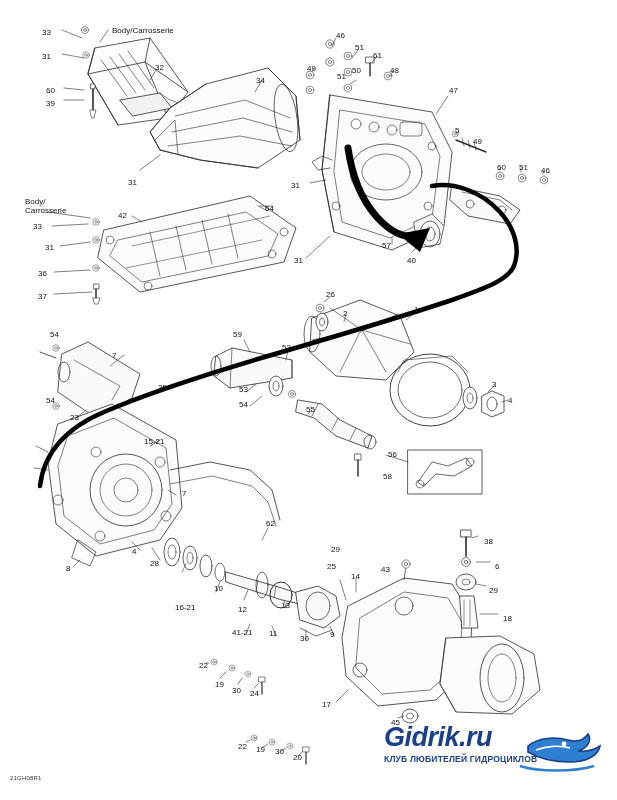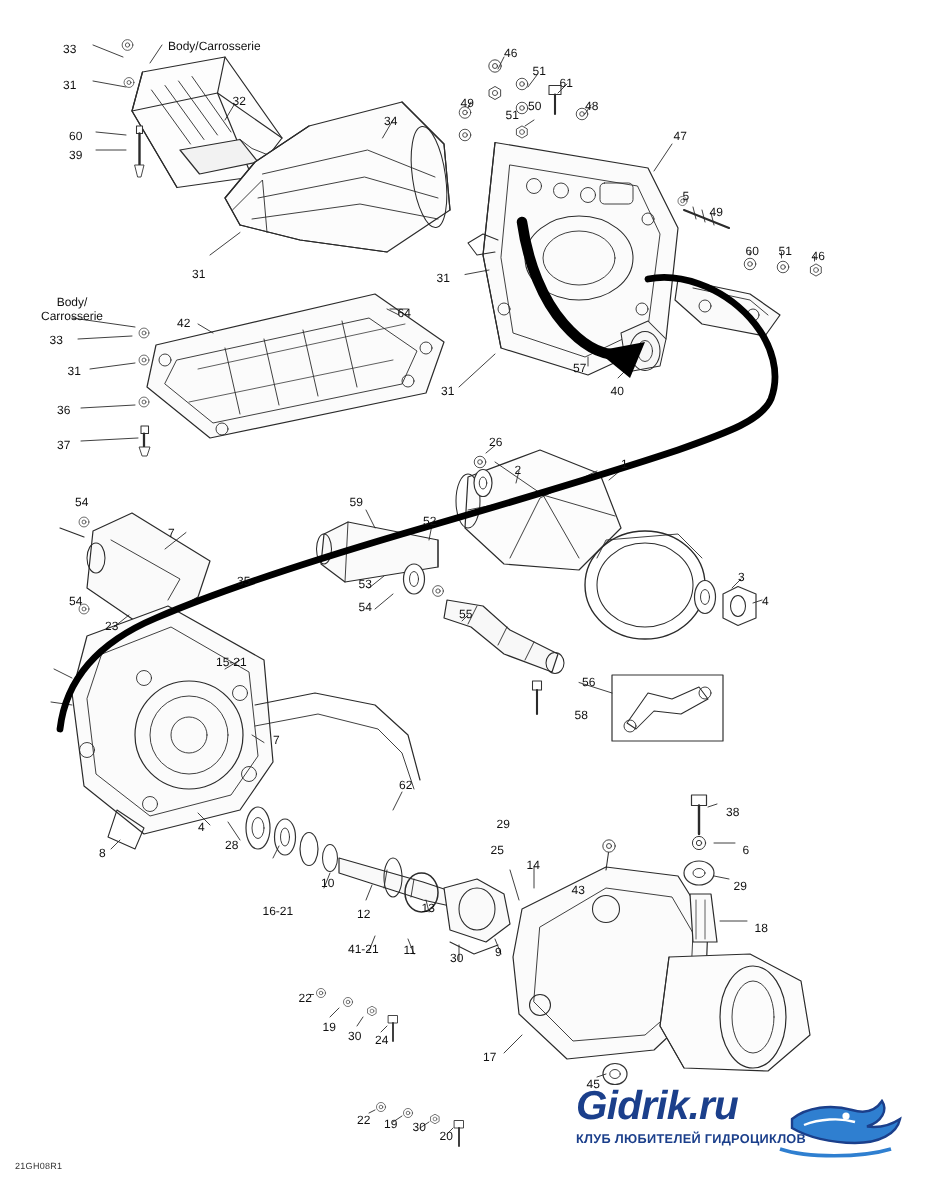--- a/index.html
+++ b/index.html
@@ -481,21 +481,21 @@
   <div class="callout" style="left:390px; top:66px;">48</div>
   <div class="callout" style="left:352px; top:66px;">50</div>
   <div class="callout" style="left:449px; top:86px;">47</div>
   <div class="callout" style="left:455px; top:126px;">5</div>
   <div class="callout" style="left:473px; top:137px;">49</div>
   <div class="callout" style="left:128px; top:178px;">31</div>
   <div class="callout" style="left:291px; top:181px;">31</div>
   <div class="callout" style="left:497px; top:163px;">60</div>
   <div class="callout" style="left:519px; top:163px;">51</div>
   <div class="callout" style="left:541px; top:166px;">46</div>
-  <div class="callout multi" style="left:25px; top:198px;text-align:center;">Body/ Carrosserie</div>
+  <div class="callout multi" style="left:25px; top:198px;">Body/ Carrosserie</div>
   <div class="callout" style="left:33px; top:222px;">33</div>
   <div class="callout" style="left:118px; top:211px;">42</div>
   <div class="callout" style="left:265px; top:204px;">64</div>
   <div class="callout" style="left:45px; top:243px;">31</div>
   <div class="callout" style="left:38px; top:269px;">36</div>
   <div class="callout" style="left:38px; top:292px;">37</div>
   <div class="callout" style="left:382px; top:241px;">57</div>
   <div class="callout" style="left:407px; top:256px;">40</div>
   <div class="callout" style="left:294px; top:256px;">31</div>
   <div class="callout" style="left:326px; top:290px;">26</div>
@@ -517,21 +517,21 @@
   <div class="callout" style="left:388px; top:450px;">56</div>
   <div class="callout" style="left:383px; top:472px;">58</div>
   <div class="callout" style="left:182px; top:489px;">7</div>
   <div class="callout" style="left:132px; top:547px;">4</div>
   <div class="callout" style="left:66px; top:564px;">8</div>
   <div class="callout" style="left:150px; top:559px;">28</div>
   <div class="callout" style="left:266px; top:519px;">62</div>
   <div class="callout" style="left:331px; top:545px;">29</div>
   <div class="callout" style="left:484px; top:537px;">38</div>
   <div class="callout" style="left:495px; top:562px;">6</div>
-  <div class="callout" style="left:381px; top:589px;">43</div>
+  <div class="callout" style="left:381px; top:565px;">43</div>
   <div class="callout" style="left:175px; top:603px;">16-21</div>
   <div class="callout" style="left:214px; top:584px;">10</div>
   <div class="callout" style="left:327px; top:562px;">25</div>
   <div class="callout" style="left:351px; top:572px;text-align:right;">14</div>
   <div class="callout" style="left:489px; top:586px;">29</div>
   <div class="callout" style="left:238px; top:605px;">12</div>
   <div class="callout" style="left:281px; top:601px;">13</div>
   <div class="callout" style="left:503px; top:614px;">18</div>
   <div class="callout" style="left:232px; top:628px;">41-21</div>
   <div class="callout" style="left:269px; top:629px;">11</div>

